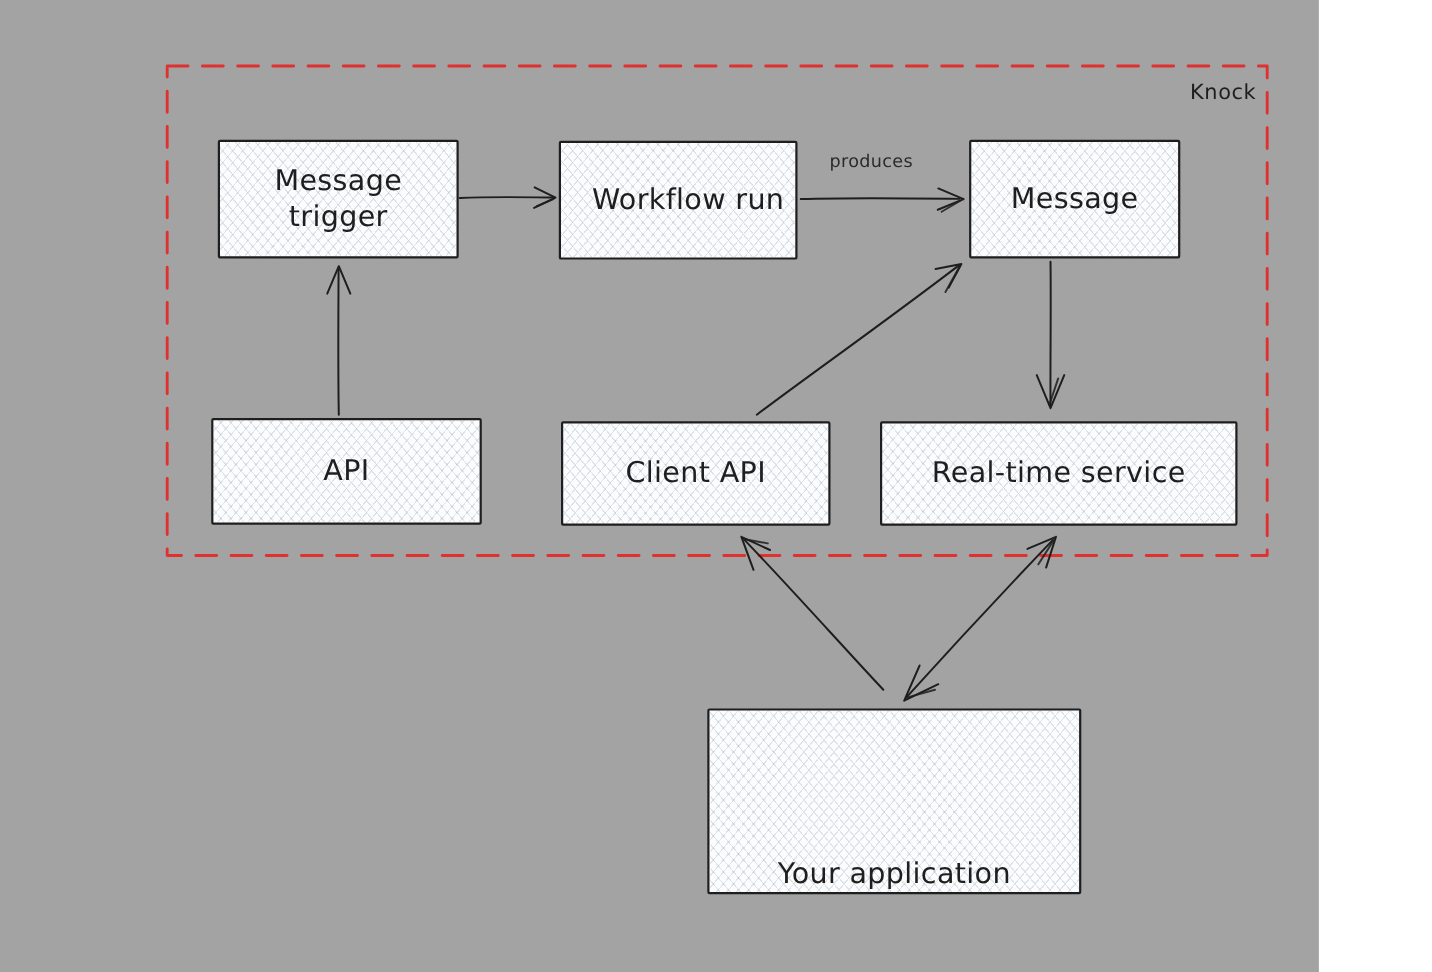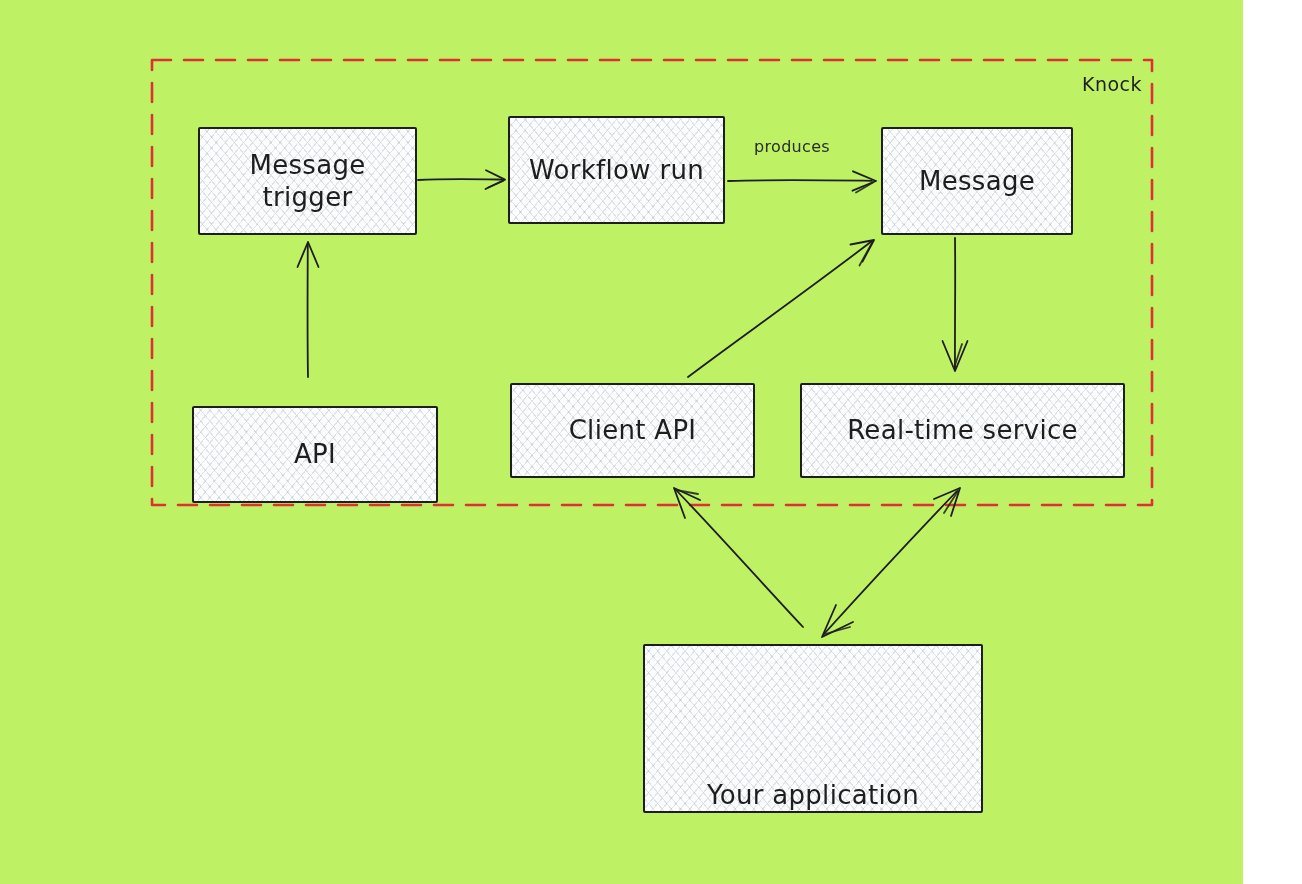--- a/index.html
+++ b/index.html
@@ -5,23 +5,22 @@
   html, body {
     margin: 0;
     padding: 0;
     background: #ffffff;
     font-family: "DejaVu Sans", sans-serif;
   }
   .canvas {
     position: relative;
     width: 1199px;
     height: 884px;
-    background: #bef264;
+    background: #a3a3a3;
     overflow: hidden;
-    padding-left: 44px;
   }
   svg.overlay {
     position: absolute;
     left: 0; top: 0;
     width: 1302px;
     height: 884px;
     z-index: 1;
   }
   .node {
     position: absolute;
@@ -110,29 +109,29 @@
       <path d="M825 634 L850 627" opacity="0.85"></path>
     </g>
   </svg>
 
   <div class="group-label" style="left:1078px; top:73px; width:64px; text-align:right;">Knock</div>
 
   <div class="node fs-big" style="left:198px; top:127px; width:219px; height:108px;">
     <span class="node-label">Message trigger</span>
   </div>
 
-  <div class="node fs-big" style="left:508px; top:116px; width:217px; height:108px;">
+  <div class="node fs-big" style="left:508px; top:128px; width:217px; height:108px;justify-content:flex-end;">
     <span class="node-label">Workflow run</span>
   </div>
 
   <div class="node fs-big" style="left:881px; top:127px; width:192px; height:108px;">
     <span class="node-label">Message</span>
   </div>
 
-  <div class="node fs-big" style="left:192px; top:380px; width:246px; height:97px;margin-top:26px;">
+  <div class="node fs-big" style="left:192px; top:380px; width:246px; height:97px;">
     <span class="node-label">API</span>
   </div>
 
   <div class="node fs-big" style="left:800px; top:383px; width:325px; height:95px;">
     <span class="node-label">Real-time service</span>
   </div>
 
   <div class="node fs-big" style="left:510px; top:383px; width:245px; height:95px;">
     <span class="node-label">Client API</span>
   </div>

